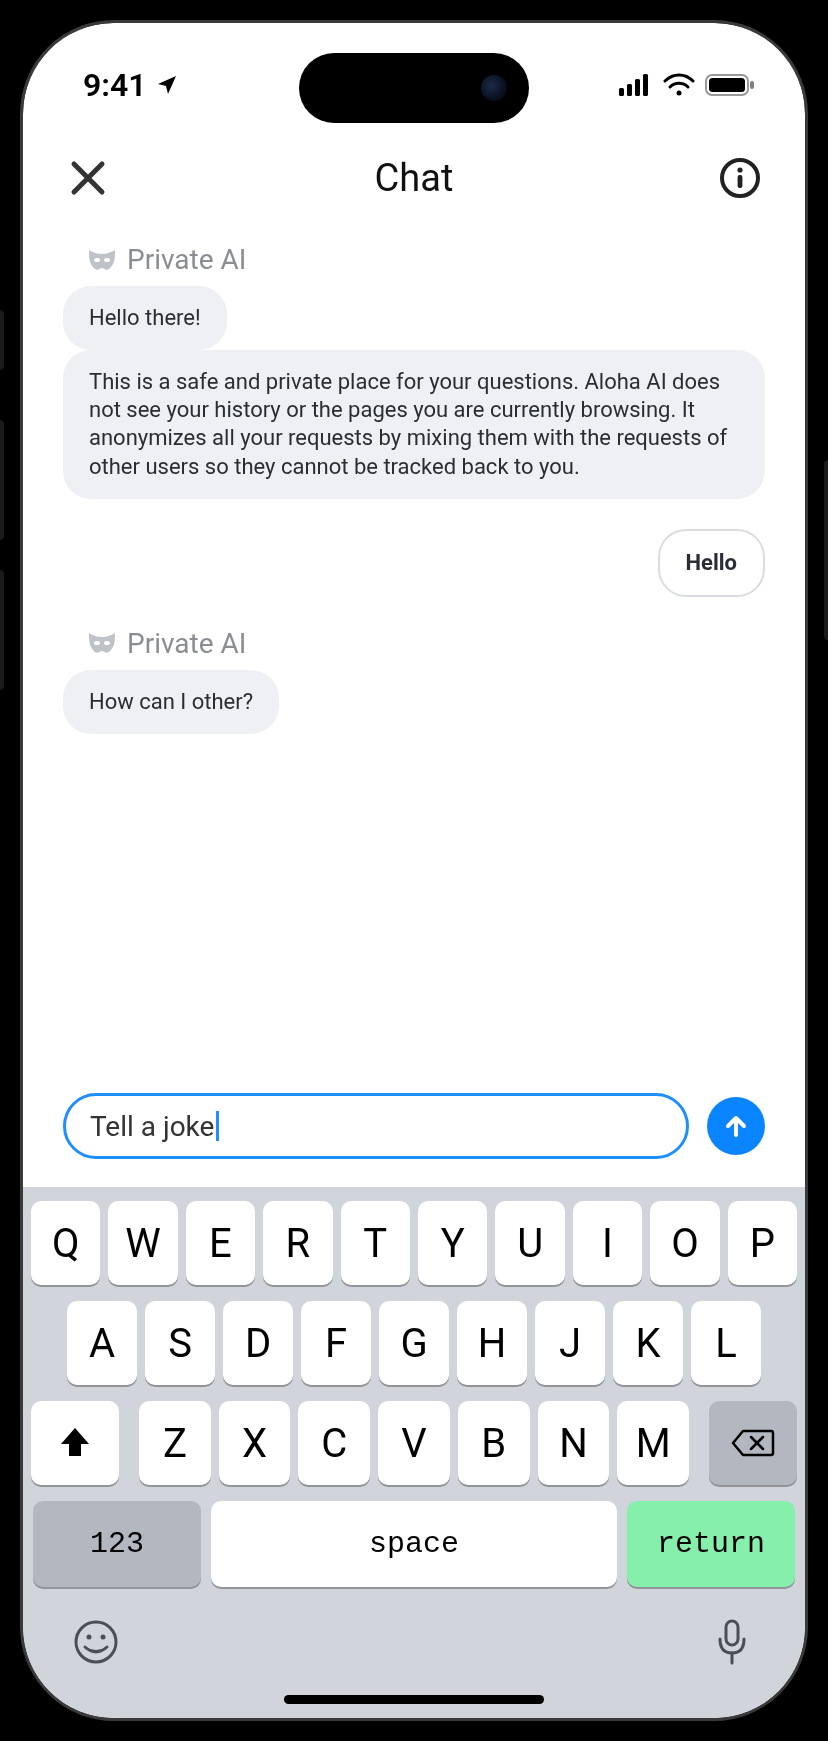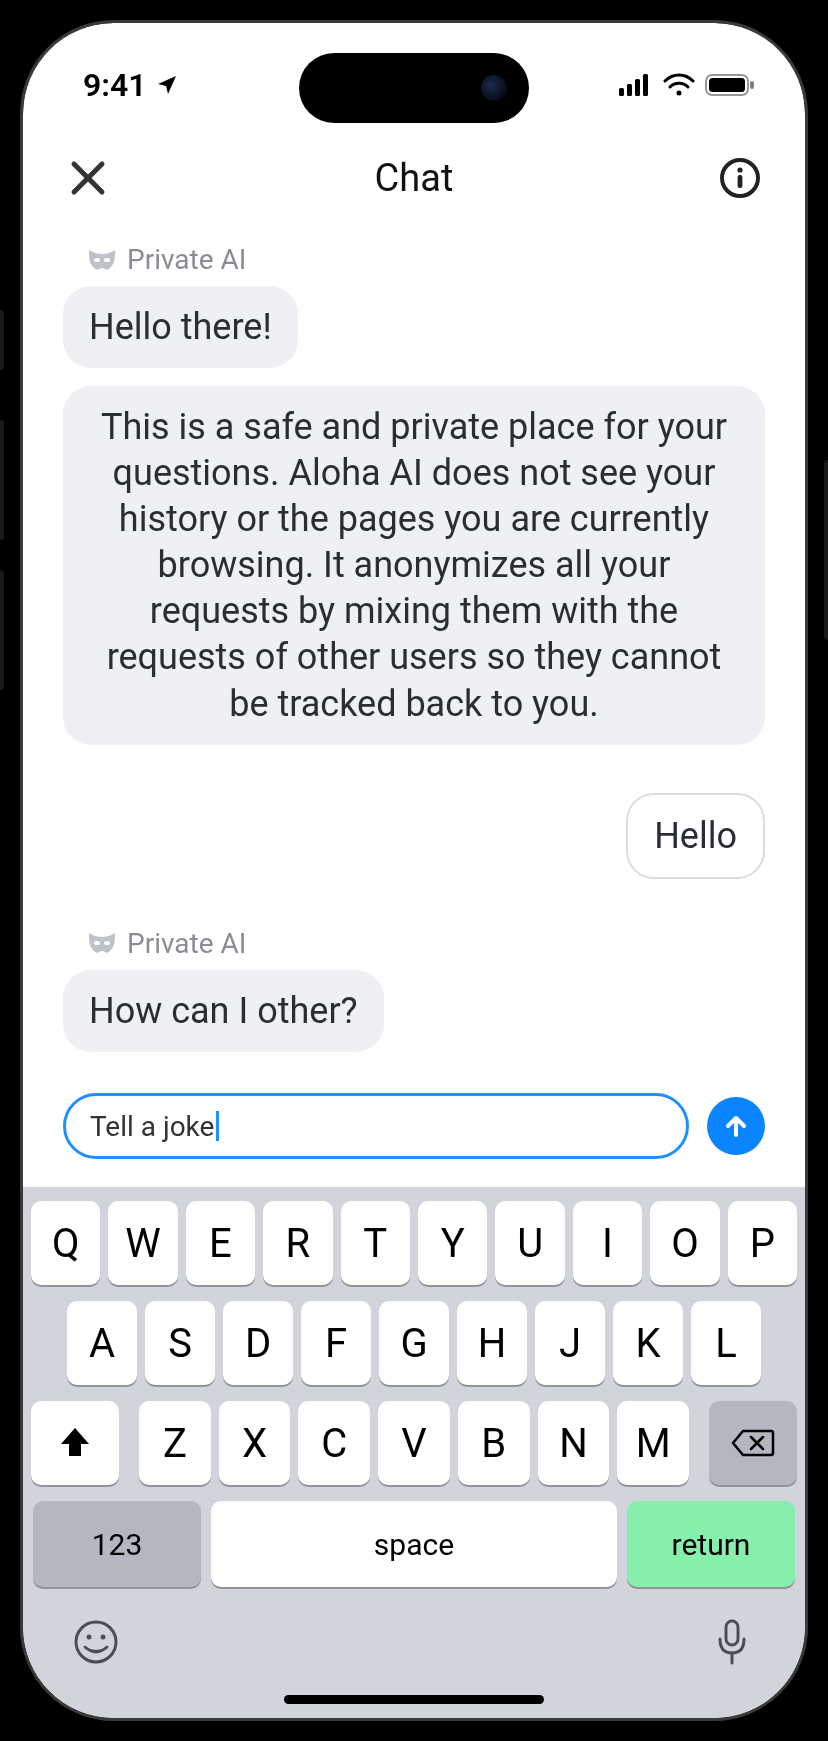--- a/index.html
+++ b/index.html
@@ -131,40 +131,39 @@
     color: #8a8d92;
     font-size: 28px;
     text-align: center;
   }
   .ai-tag .mask {
     width: 30px; height: 24px;
   }
   .bubble {
     border-radius: 28px;
     padding: 18px 26px;
-    font-size: 36px;
+    font-size: 22px;
     line-height: 1.28;
-    margin-bottom: 18px;
     max-width: 100%;
     word-wrap: break-word;
-    text-align: center;
   }
   .bubble.ai {
     background: #eef0f3;
     color: #2a2e34;
     align-self: flex-start;
     display: inline-block;
   }
   .row-left { display: flex; }
   .row-left .bubble.ai { max-width: 85%; }
   .row-left.wide .bubble.ai { max-width: 100%; width: 100%; }
   .row-right {
     display: flex;
     justify-content: flex-end;
     margin: 30px 0 30px 0;
+    font-weight: bold;
   }
   .bubble.user {
     background: #fff;
     border: 2px solid #d9dce1;
     color: #2a2e34;
     align-self: flex-end;
   }
 
   
   .composer {
@@ -241,20 +240,21 @@
   }
   .key.shift, .key.backspace { flex: 0 0 88px; }
   .kb-row.row3 { gap: 8px; }
   .kb-row.row3 .letter-group { display: flex; gap: 8px; flex: 1; margin: 0 12px; }
   .kb-row.row3 .letter-group .key { flex: 1; }
   .kb-bottom {
     display: flex;
     gap: 10px;
     margin-bottom: 10px;
     padding: 0 2px;
+    font-family: Liberation Mono, monospace;
   }
   .kb-bottom .key { height: 86px; font-size: 30px; }
   .kb-bottom .num-key { flex: 0 0 168px; background:#b2b7c0; }
   .kb-bottom .space-key { flex: 1; background: #fff; text-align: center; }
   .kb-bottom .return-key { flex: 0 0 168px; background:#86efac; }
   .kb-footer {
     display: flex;
     justify-content: space-between;
     align-items: center;
     padding: 20px 40px 10px 40px;

